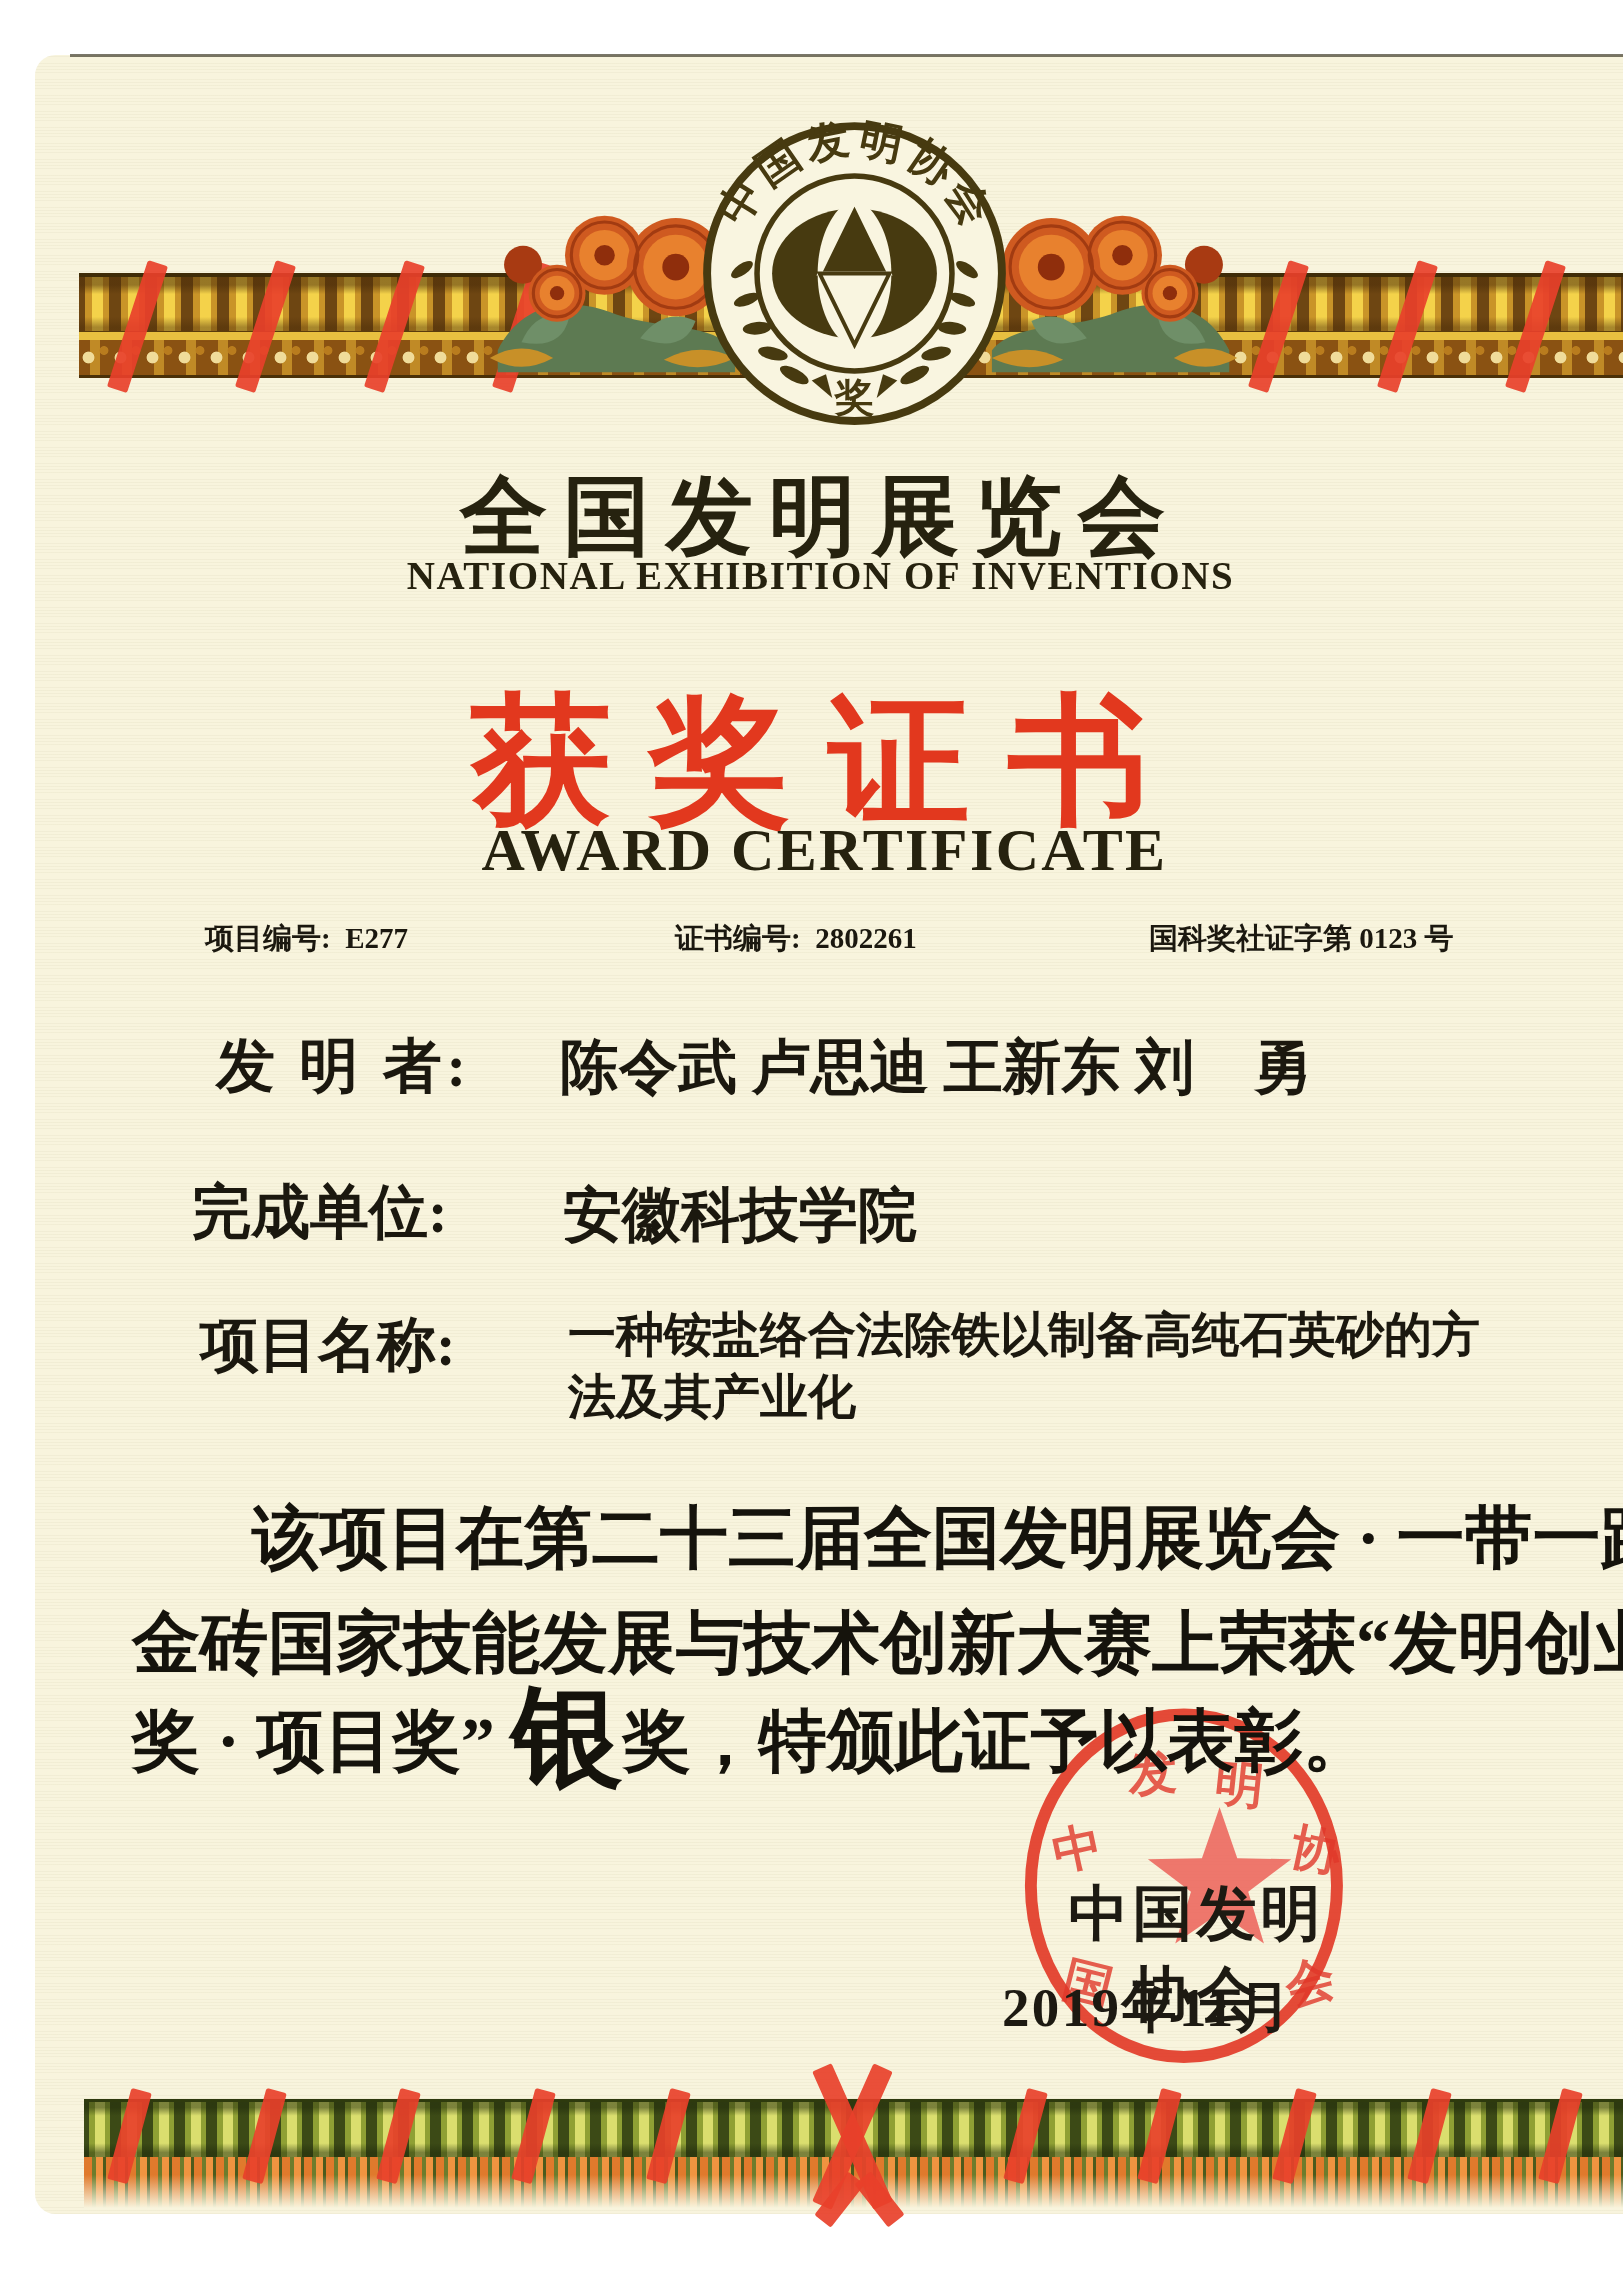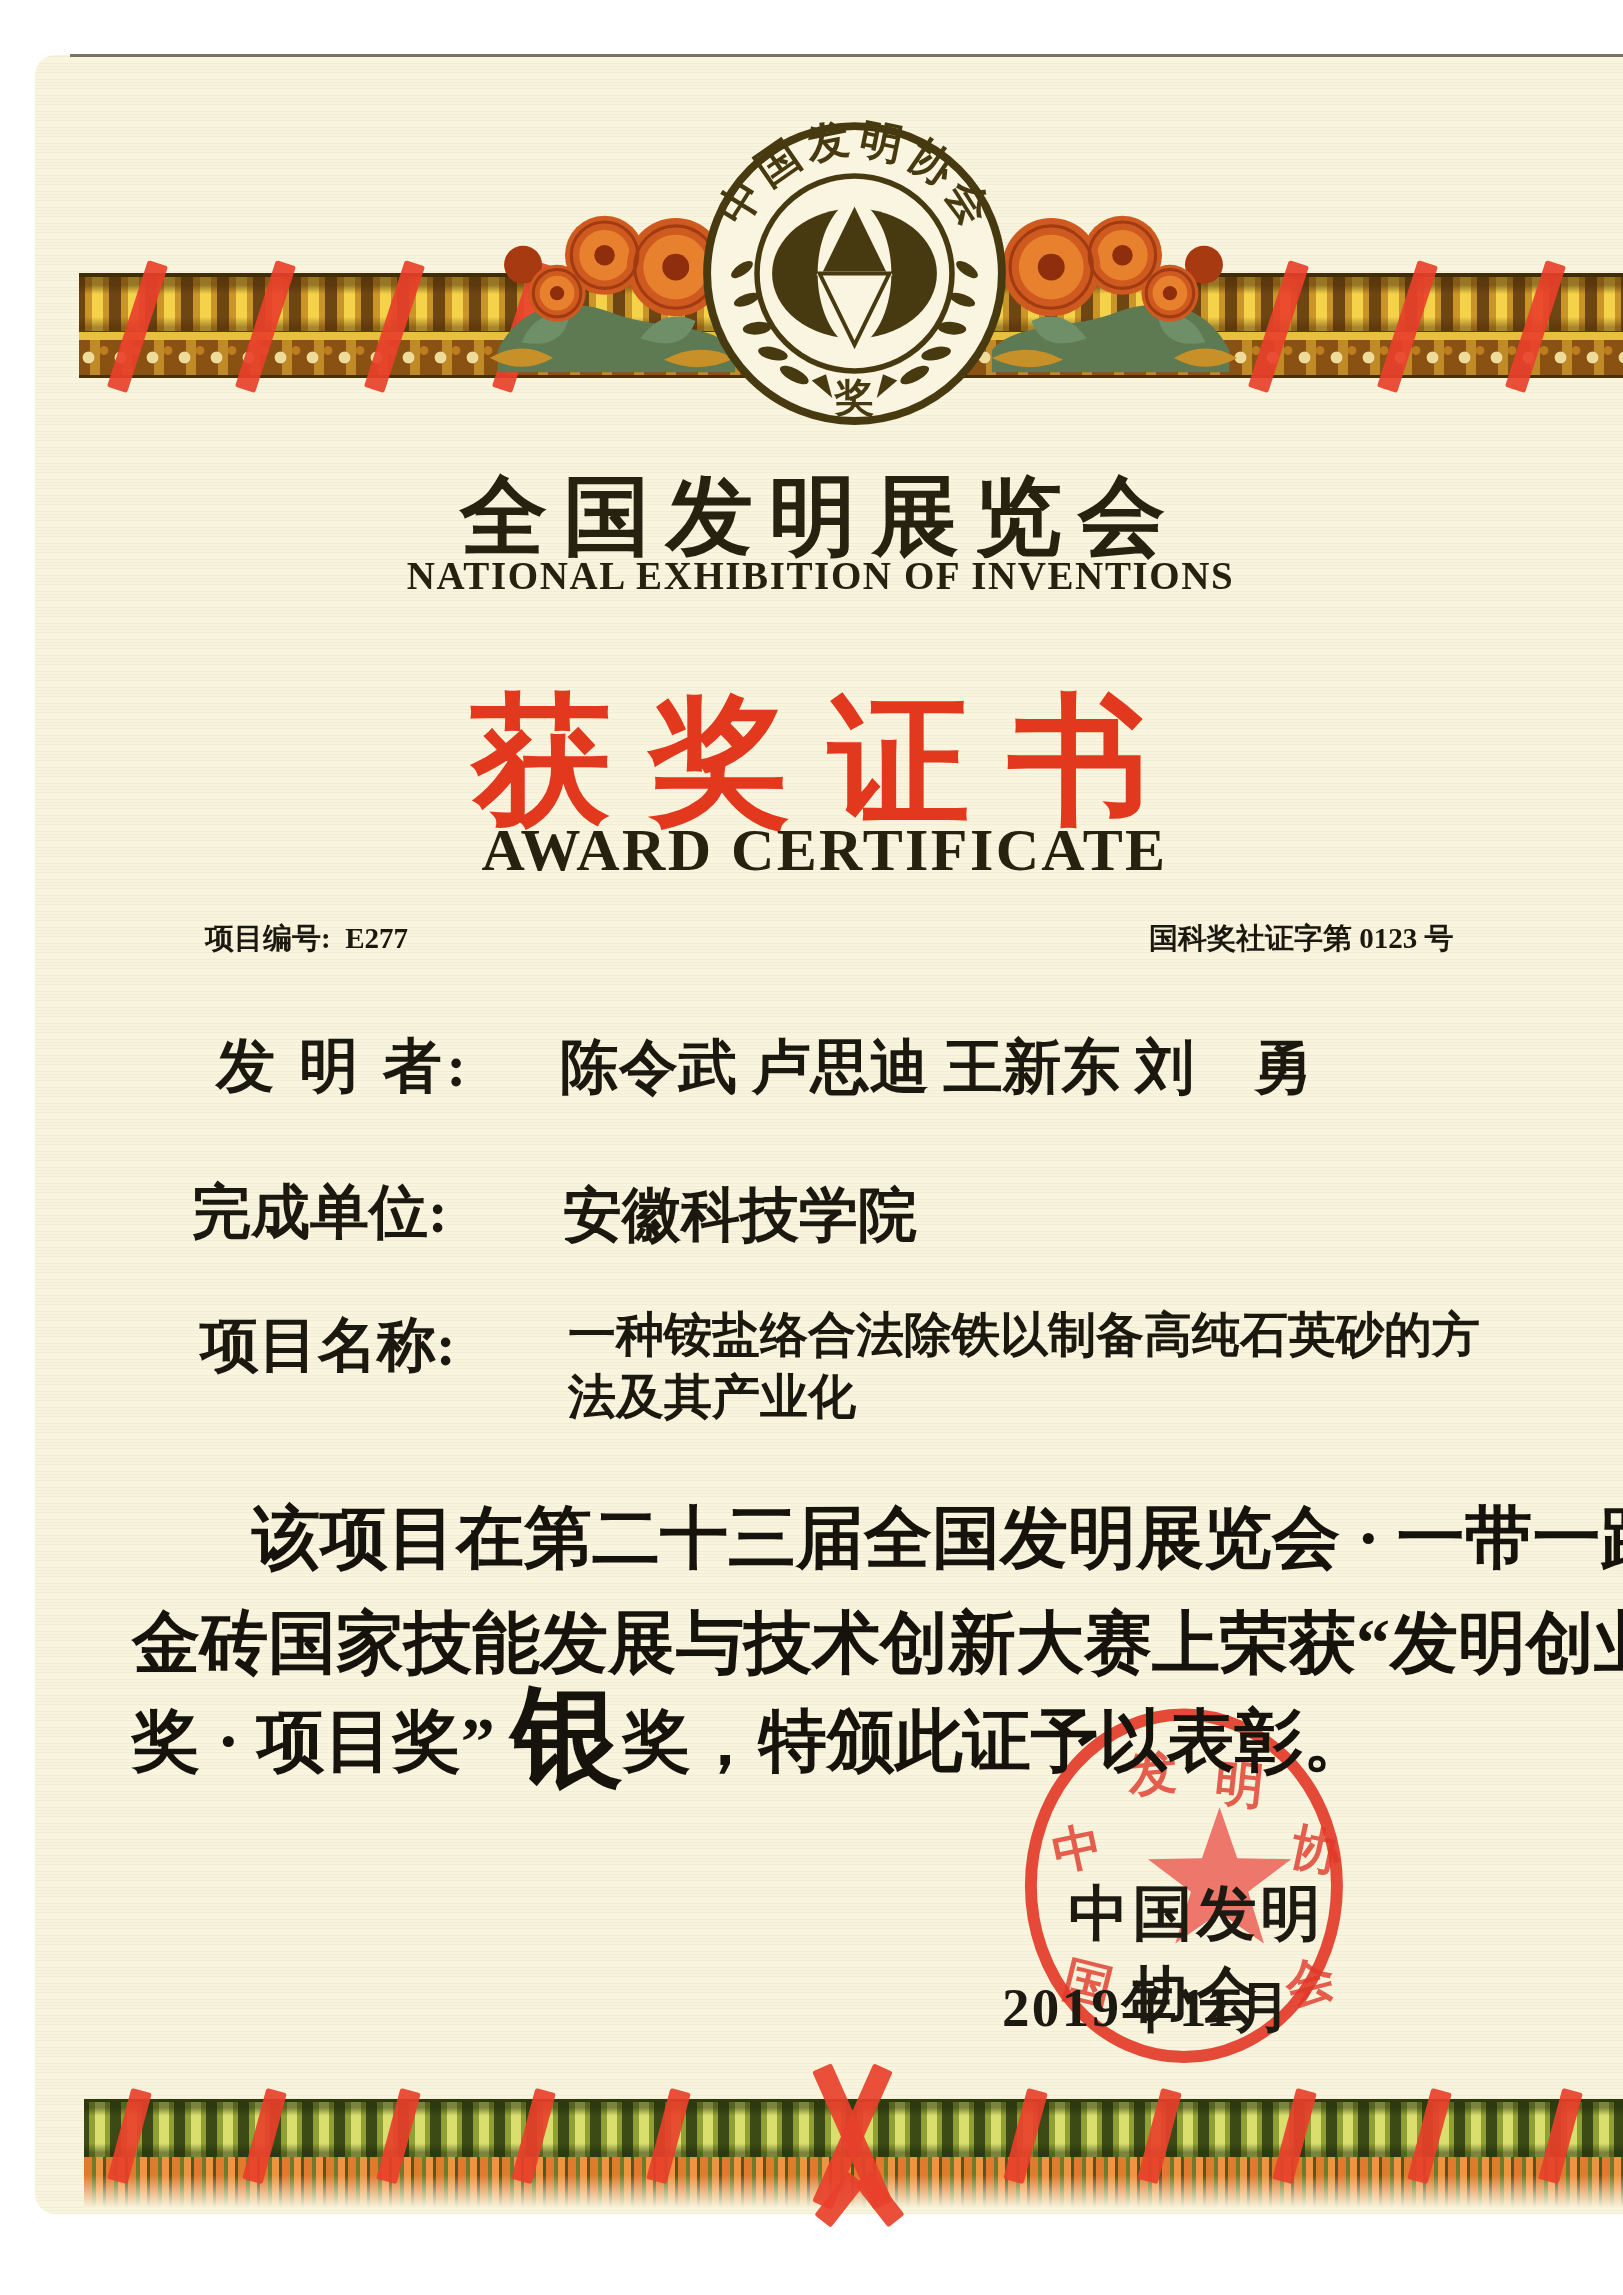--- a/index.html
+++ b/index.html
@@ -174,20 +174,21 @@
     </g>
     <text x="200" y="368" text-anchor="middle" font-size="50" font-weight="700" fill="#473a10">奖</text>
   </svg>
 
   <div class="abs center" id="title-cn">全国发明展览会</div>
   <div class="abs center" id="title-en">NATIONAL EXHIBITION OF INVENTIONS</div>
   <div class="abs center" id="award-cn">获奖证书</div>
   <div class="abs center" id="award-en">AWARD CERTIFICATE</div>
 
   <div class="abs cn meta" id="meta-1"><span>项目编号:</span>&nbsp;&nbsp;<span>E277</span></div>
+  <div class="abs cn meta" id="meta-2"><span>证书编号:</span>&nbsp;&nbsp;<span>2802261</span></div>
   <div class="abs cn meta" id="meta-3">国科奖社证字第 0123 号</div>
 
   <div class="abs cn field" id="inv-label">发 明 者:</div>
   <div class="abs cn field" id="inv-line2">陈令武 卢思迪 王新东 刘　勇</div>
   <div class="abs cn field" id="unit-label">完成单位:</div>
   <div class="abs cn field" id="unit-value">安徽科技学院</div>
   <div class="abs cn field" id="proj-label">项目名称:</div>
   <div class="abs cn field" id="proj-line1">一种铵盐络合法除铁以制备高纯石英砂的方</div>
   <div class="abs cn field" id="proj-line2">法及其产业化</div>
 

